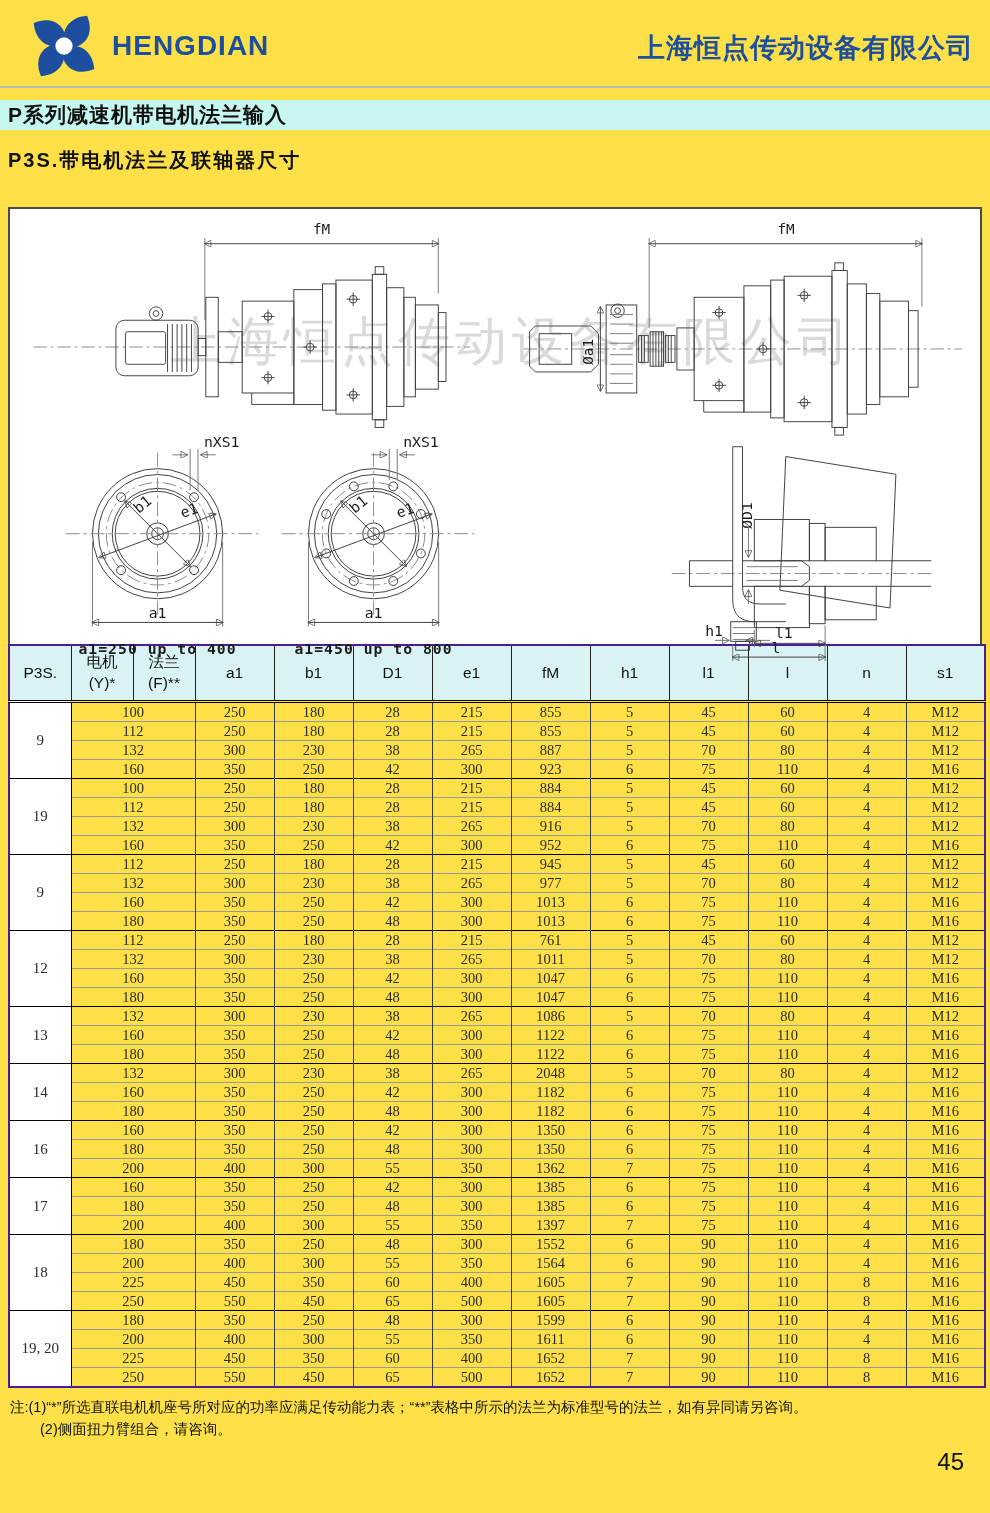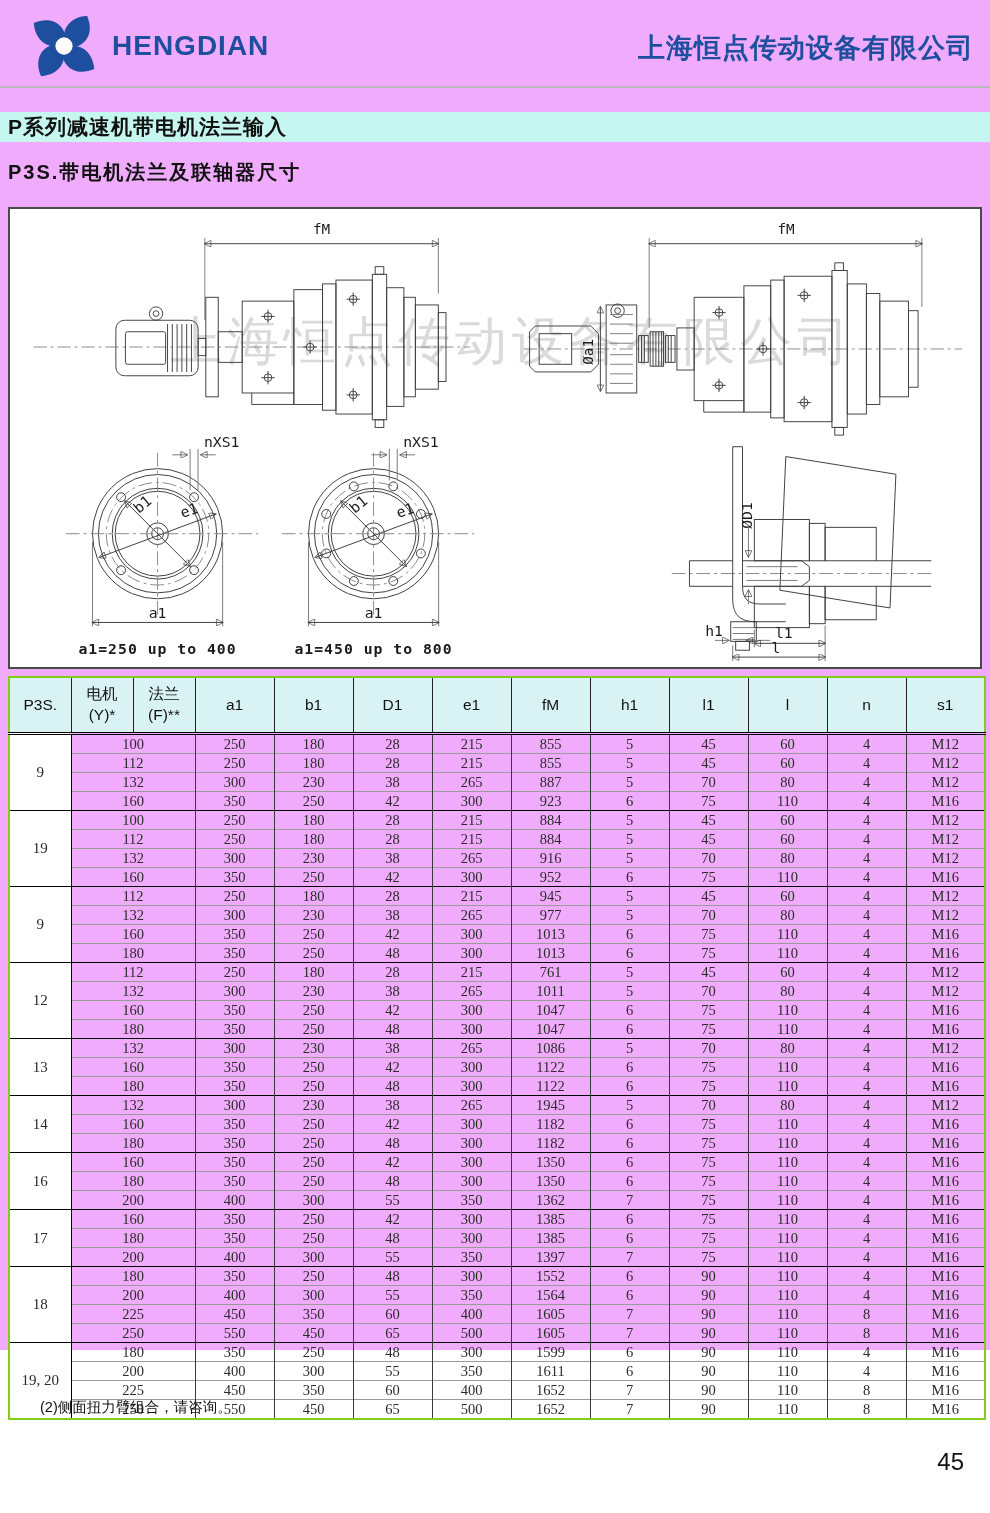--- a/index.html
+++ b/index.html
@@ -1,48 +1,48 @@
 <!DOCTYPE html>
 <html><head>
 <meta charset="utf-8">
 <style>
   * { margin:0; padding:0; box-sizing:border-box; }
   body { width:990px; height:1513px; background:#ffffff; overflow:hidden;
          font-family:"Liberation Sans","DejaVu Sans",sans-serif; color:#222; }
-  .page { position:relative; width:990px; height:1350px; background:#f0abfc; }
+  .page { position:relative; width:990px; height:1513px; background:#fde047; }
 
   
   .hdr { position:relative; height:88px; border-bottom:2px solid #b9b9b9; }
   .logo-wrap { position:absolute; left:28px; top:10px; display:flex; align-items:center; }
   .logo-text { font-size:28px; font-weight:bold; letter-spacing:1px; color:#1e4f9e; margin-left:12px; }
   .company { position:absolute; right:16px; top:30px; font-size:27px; font-weight:bold; color:#1e4f9e; letter-spacing:1px; }
 
   
-  .band { margin-top:24px; height:30px; background:#c5f6ef; font-size:21px; font-weight:bold;
+  .band { margin-top:12px; height:30px; background:#c5f6ef; font-size:21px; font-weight:bold;
           line-height:30px; padding-left:8px; letter-spacing:1px; color:#111; }
   .subtitle { margin:17px 4px 0 8px; font-size:20px; font-weight:bold; letter-spacing:2px; color:#111; }
 
   
   .panel { position:absolute; left:8px; top:207px; width:974px; height:462px;
            border:2px solid #4a4a4a; background:#fff; overflow:hidden; }
   .watermark { position:absolute; left:160px; top:98px; font-size:52px; letter-spacing:5px;
                color:#dadada; white-space:nowrap; z-index:0; }
   .panel svg { position:absolute; z-index:1; }
   .dwg line, .dwg path, .dwg rect, .dwg circle, .dwg polyline {
       stroke:#3f3f3f; stroke-width:1; fill:none; }
   .dwg text { fill:#1c1c1c; stroke:none; font-family:"DejaVu Sans Mono","Liberation Mono",monospace;
               font-size:15px; }
   .dwg .thin { stroke:#7a7a7a; }
   .dwg .cl { stroke:#8a8a8a; stroke-dasharray:14 4 3 4; }
   .dwg .bolt circle { fill:#fff; }
   .dwg .capt { font-size:15px; font-weight:bold; letter-spacing:1px; }
 
   
-  table.dims { position:absolute; left:8px; top:676px; width:974px; border-collapse:collapse;
-               table-layout:fixed; border:2px solid #84cc16;
+  table.dims { position:absolute; left:8px; top:644px; width:974px; border-collapse:collapse;
+               table-layout:fixed; border:2px solid #4c1d95;
                font-family:"Liberation Serif","DejaVu Serif",serif; font-size:14.5px; color:#2b2b2b; }
   table.dims thead th { background:#d9f3f4; border:1px solid #222; border-bottom:3px double #000;
                font-family:"Liberation Sans","DejaVu Sans",sans-serif; font-weight:normal;
                font-size:15.5px; height:56px; color:#111; }
   table.dims td { text-align:center; height:18px; line-height:18px; padding:0;
                border-left:1px solid #3a3a3a; border-right:1px solid #3a3a3a;
                border-top:1px solid #9a9a9a; }
   table.dims tr.group-start td { border-top:1.6px solid #000; }
   table.dims td.gcell { font-size:15px; border:1.6px solid #000; background:#fff; }
   .hdr2line { display:block; line-height:1.35; }
@@ -595,21 +595,21 @@
           <td>4</td>
           <td>M16</td>
         </tr>
         <tr class="group-start">
           <td class="gcell" rowspan="3">14</td>
           <td colspan="2">132</td>
           <td>300</td>
           <td>230</td>
           <td>38</td>
           <td>265</td>
-          <td>1945</td>
+          <td>2048</td>
           <td>5</td>
           <td>70</td>
           <td>80</td>
           <td>4</td>
           <td>M12</td>
         </tr>
         <tr>
           <td colspan="2">160</td>
           <td>350</td>
           <td>250</td>
@@ -818,17 +818,18 @@
           <td>7</td>
           <td>90</td>
           <td>110</td>
           <td>8</td>
           <td>M16</td>
         </tr>
       </tbody>
   </table>
 
   <div class="notes">
+    <div>注:(1)“*”所选直联电机机座号所对应的功率应满足传动能力表；“**”表格中所示的法兰为标准型号的法兰，如有异同请另咨询。</div>
     <div class="l2">(2)侧面扭力臂组合，请咨询。</div>
   </div>
 
   <div class="pagenum">45</div>
 </div>
 
 </body></html>

